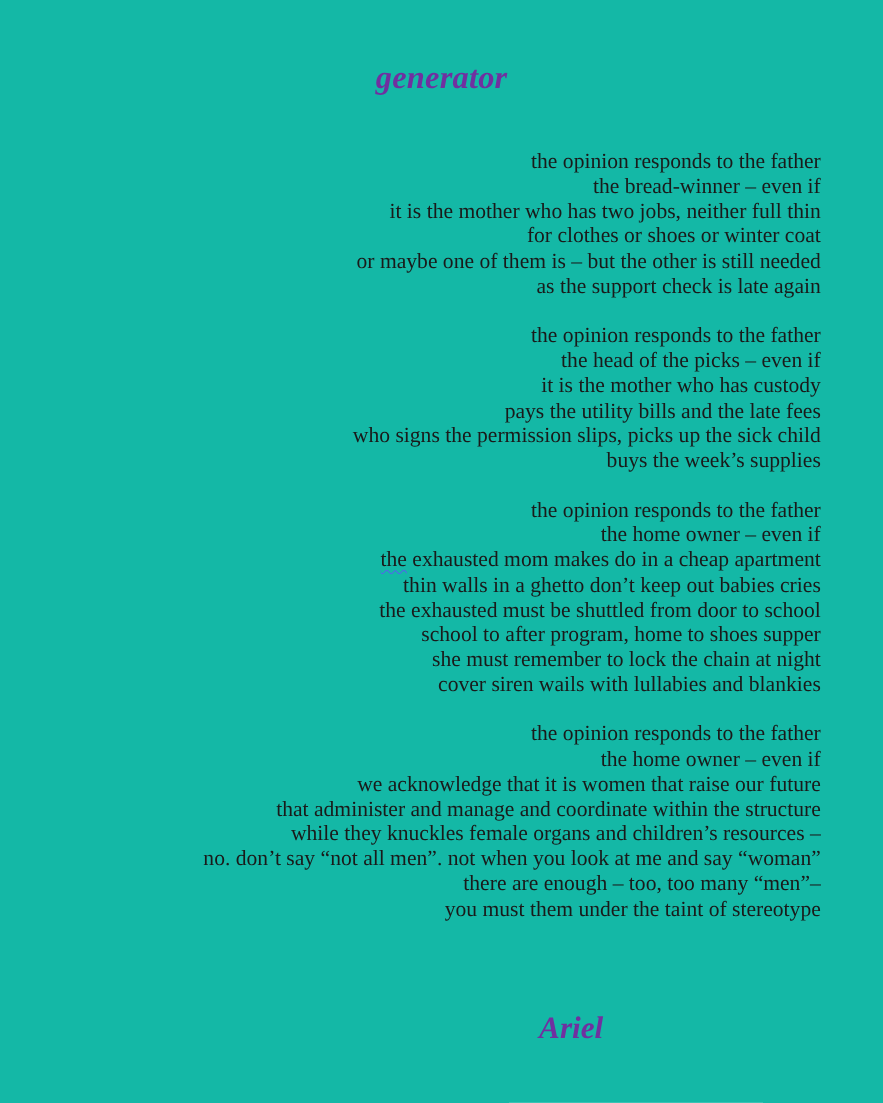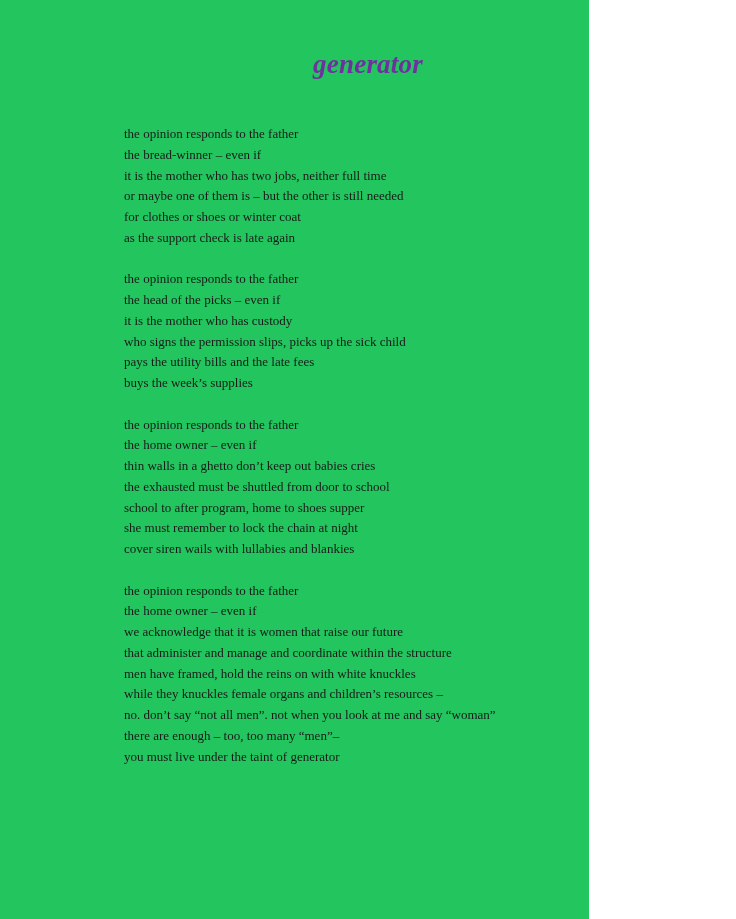--- a/index.html
+++ b/index.html
@@ -10,23 +10,23 @@
     width: 736px;
     height: 919px;
     background: #ffffff;
     font-family: "Liberation Serif", "DejaVu Serif", serif;
     overflow: hidden;
     position: relative;
   }
 
   .page {
     position: relative;
-    width: 589px;
+    width: 736px;
     height: 919px;
-    background: #22c55e;
+    background: #14b8a6;
   }
 
   
   .poem-title {
     position: absolute;
     top: 48px;
     left: 0;
     width: 736px;
     text-align: center;
     font-family: "Liberation Serif", "DejaVu Serif", serif;
@@ -38,22 +38,23 @@
     letter-spacing: 0.2px;
   }
 
   
   .poem-body {
     position: absolute;
     top: 124px;
     left: 124px;
     width: 560px;
     color: #1a1a1a;
-    font-size: 13px;
+    font-size: 18px;
     line-height: 20.75px;
+    text-align: right;
   }
 
   .stanza {
     margin: 0 0 20.75px 0;
     padding: 0;
   }
   .stanza:last-child {
     margin-bottom: 0;
   }
 
@@ -93,53 +94,54 @@
 
 <div class="page">
 
   <div class="poem-title">generator</div>
 
   <div class="poem-body">
 
     <div class="stanza">
       <div class="line">the opinion responds to the father</div>
       <div class="line">the bread-winner – even if</div>
-      <div class="line">it is the mother who has two jobs, neither full time</div>
+      <div class="line">it is the mother who has two jobs, neither full thin</div>
+      <div class="line">for clothes or shoes or winter coat</div>
       <div class="line">or maybe one of them is – but the other is still needed</div>
-      <div class="line">for clothes or shoes or winter coat</div>
       <div class="line">as the support check is late again</div>
     </div>
 
     <div class="stanza">
       <div class="line">the opinion responds to the father</div>
       <div class="line">the head of the picks – even if</div>
       <div class="line">it is the mother who has custody</div>
+      <div class="line">pays the utility bills and the late fees</div>
       <div class="line">who signs the permission slips, picks up the sick child</div>
-      <div class="line">pays the utility bills and the late fees</div>
       <div class="line">buys the week’s supplies</div>
     </div>
 
     <div class="stanza">
       <div class="line">the opinion responds to the father</div>
       <div class="line">the home owner – even if</div>
+      <div class="line"><span class="grammar-flag">the</span><span> exhausted mom makes do in a cheap apartment</span></div>
       <div class="line">thin walls in a ghetto don’t keep out babies cries</div>
       <div class="line">the exhausted must be shuttled from door to school</div>
       <div class="line">school to after program, home to shoes supper</div>
       <div class="line">she must remember to lock the chain at night</div>
       <div class="line">cover siren wails with lullabies and blankies</div>
     </div>
 
     <div class="stanza">
       <div class="line">the opinion responds to the father</div>
       <div class="line">the home owner – even if</div>
       <div class="line">we acknowledge that it is women that raise our future</div>
       <div class="line">that administer and manage and coordinate within the structure</div>
-      <div class="line">men have framed, hold the reins on with white knuckles</div>
       <div class="line">while they knuckles female organs and children’s resources –</div>
       <div class="line">no. don’t say “not all men”. not when you look at me and say “woman”</div>
       <div class="line">there are enough – too, too many “men”–</div>
-      <div class="line">you must live under the taint of generator</div>
+      <div class="line">you must them under the taint of stereotype</div>
     </div>
 
   </div>
 
+  <div class="signature">Ariel</div>
 
 </div>
 
 </body></html>

